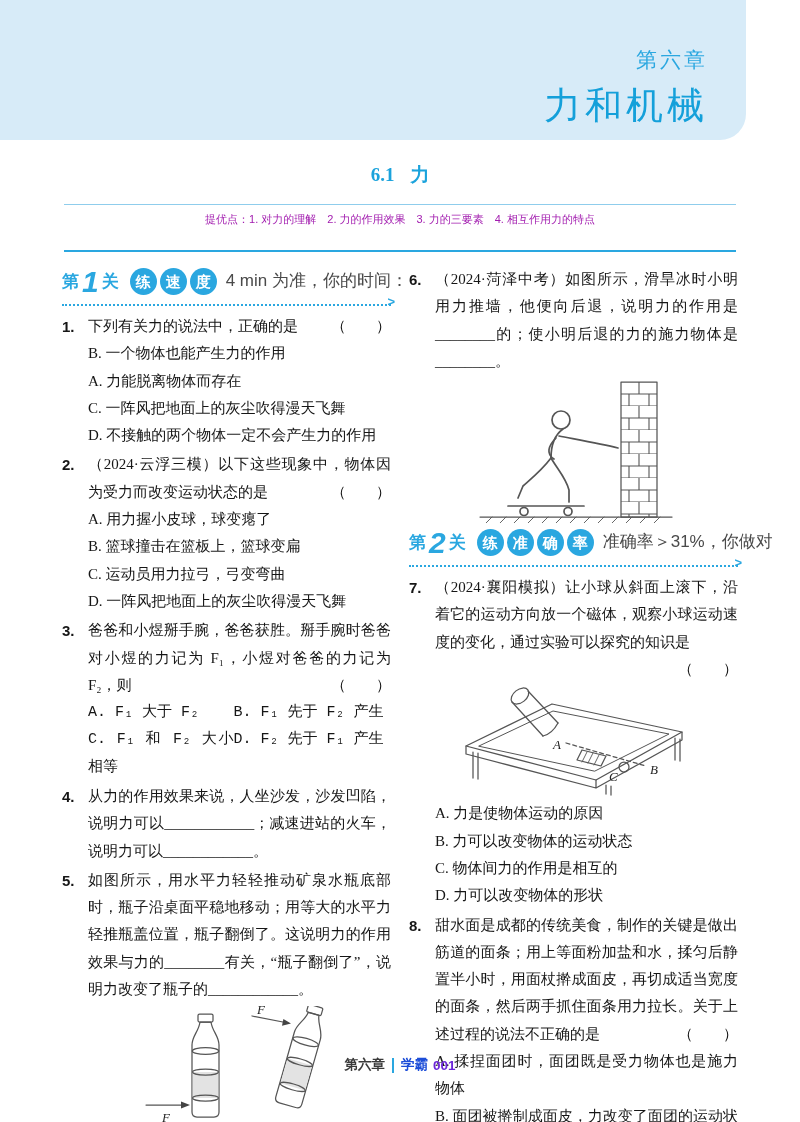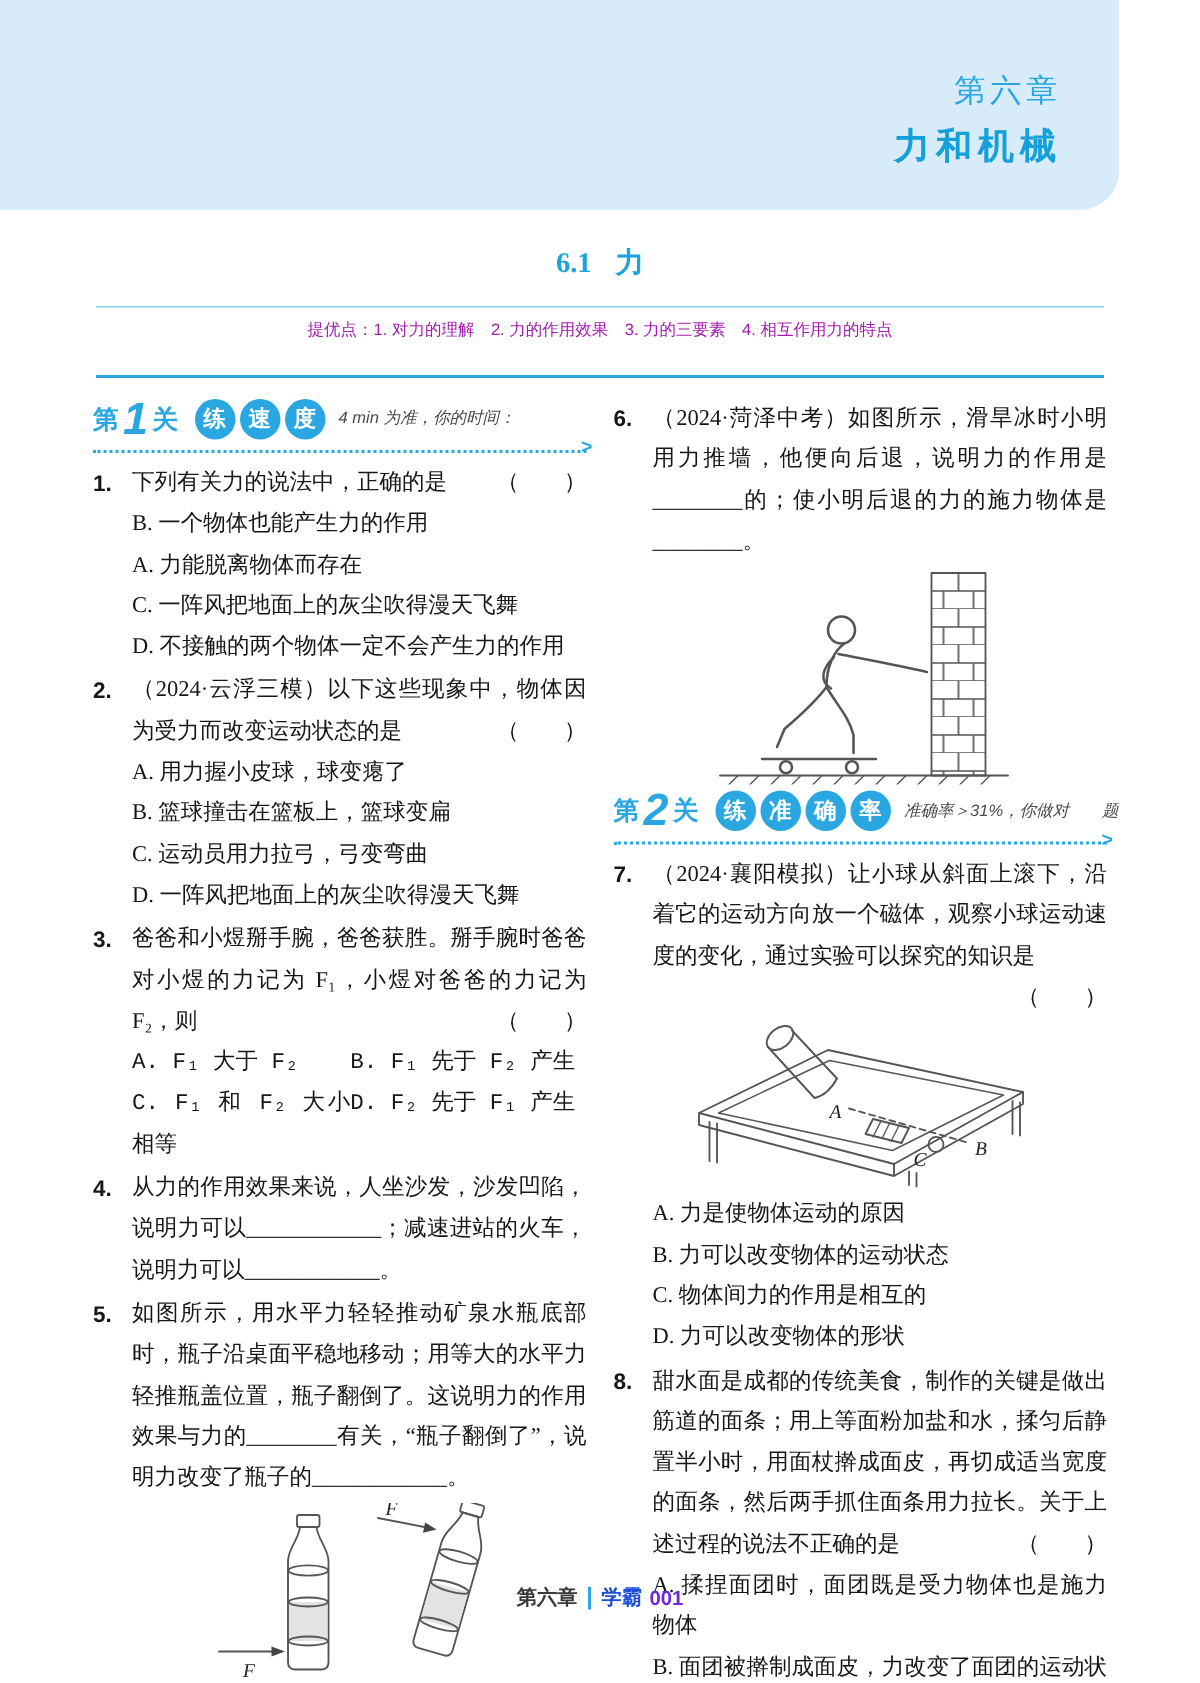--- a/index.html
+++ b/index.html
@@ -12,21 +12,21 @@
   .band{
     position:absolute;top:0;left:0;width:746px;height:140px;
     background:#d7ebf8;border-radius:0 0 26px 0;
     box-sizing:border-box;text-align:right;padding:46px 38px 0 0;
   }
   .band .chapter{
     color:#2aa7e0;font-size:21px;letter-spacing:3px;
     font-family:"Liberation Sans","DejaVu Sans",sans-serif;
   }
   .band .chapter-title{
-    color:#14a0da;font-size:24px;font-weight:bold;letter-spacing:4px;margin-top:7px;
+    color:#14a0da;font-size:37px;font-weight:normal;letter-spacing:4px;margin-top:7px;
     font-family:"Liberation Sans","DejaVu Sans",sans-serif;
   }
   .content{padding-top:152px;}
   .sec-title{
     text-align:center;color:#1ba3dc;font-size:19px;font-weight:bold;margin-top:10px;
   }
   .sec-name{margin-left:16px;}
   .keypoints{
     margin:16px 64px 0;padding:7px 0 23px;text-align:center;
     border-top:1px solid #8fcdec;border-bottom:2px solid #2aa7e0;
@@ -42,21 +42,21 @@
     font-family:"Liberation Sans","DejaVu Sans",sans-serif;
   }
   .pass .pword{color:#2aa7e0;font-size:17px;font-weight:bold;line-height:1;}
   .pass .pnum{color:#2aa7e0;font-size:30px;font-weight:bold;font-style:italic;line-height:0.9;margin:0 3px;}
   .badges{display:flex;margin-left:8px;}
   .badge{
     width:27px;height:27px;border-radius:50%;background:#2aa7e0;color:#fff;
     font-weight:bold;font-size:15px;display:flex;align-items:center;justify-content:center;
     margin-left:3px;flex:0 0 auto;
   }
-  .pass .note{font-size:11px;color:#4a4a4a;margin-left:9px;white-space:nowrap;font-style:italic;}
+  .pass .note{font-size:17px;color:#4a4a4a;margin-left:9px;white-space:nowrap;}
   .pass .arrow{position:absolute;right:-4px;bottom:-10px;color:#2aa7e0;font-weight:bold;font-size:13px;}
   
   .q{margin:0 0 2px;}
   .q .stem{position:relative;padding-left:26px;display:flow-root;}
   .qnum{
     position:absolute;left:0;top:0;font-weight:bold;
     font-family:"Liberation Sans","DejaVu Sans",sans-serif;
   }
   .bracket{float:right;}
   .opt{padding-left:26px;}

